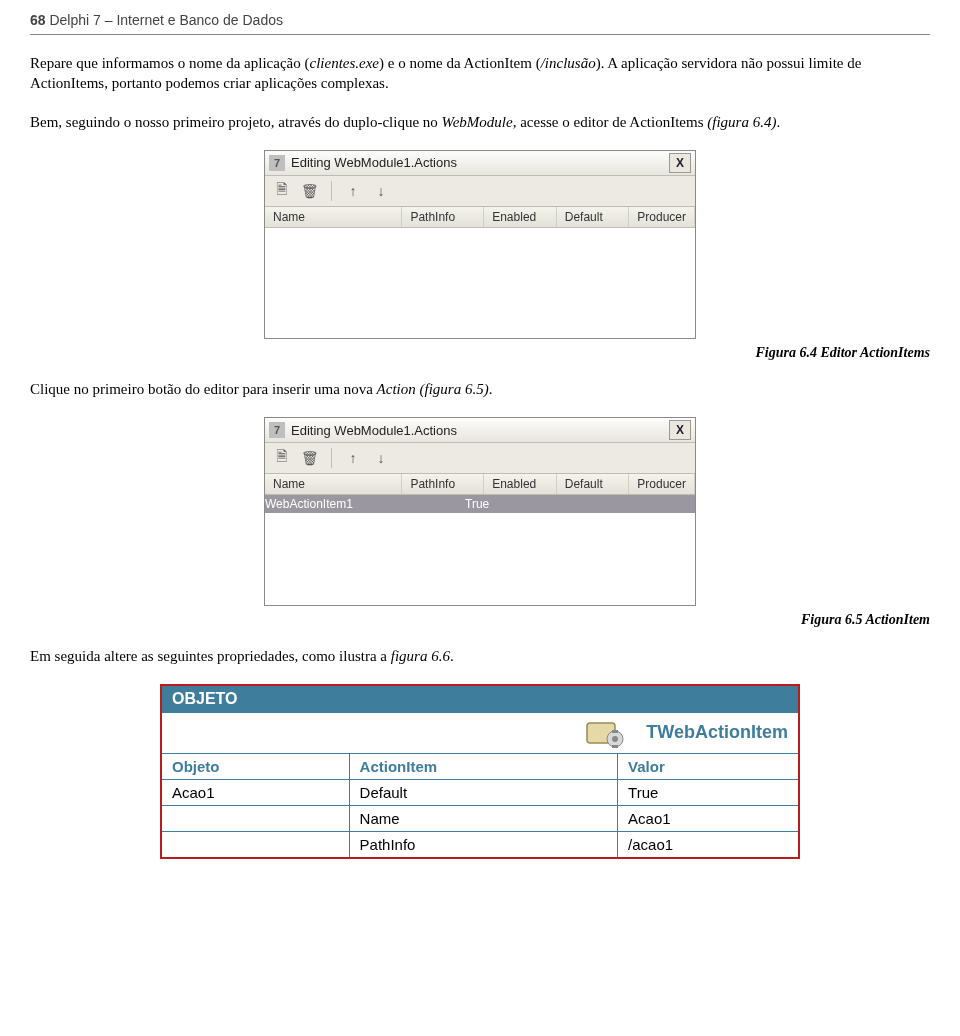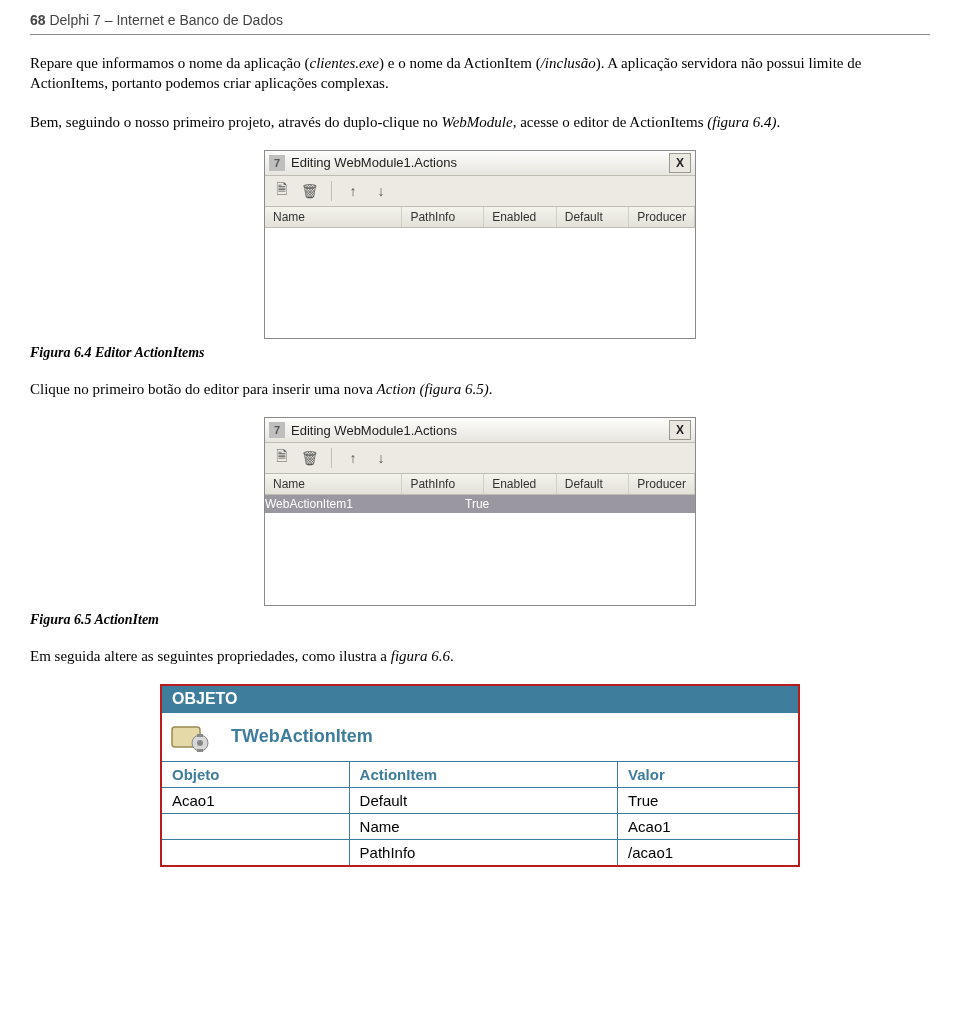--- a/index.html
+++ b/index.html
@@ -16,21 +16,21 @@
     font-size: 14px;
     color: #444;
     border-bottom: 1px solid #888;
     padding-bottom: 6px;
     margin-bottom: 18px;
   }
   .page-header .page-num { font-weight: bold; }
   p.body-text { margin: 10px 0 18px 0; line-height: 1.35; }
   .ital { font-style: italic; }
   .caption {
-    text-align: left;
+    text-align: right;
     font-style: italic;
     font-weight: bold;
     font-size: 14px;
     margin: 6px 0 18px 0;
   }
   .figure-wrap { display: flex; justify-content: center; margin: 10px 0 4px 0; }
   .win {
     width: 430px;
     background: #e4e2db;
     border: 1px solid #8a8a8a;
@@ -127,25 +127,24 @@
     padding: 4px 10px;
     text-align: left;
   }
   .obj-head {
     background: #3f7d9d;
     color: #fff;
     font-weight: bold;
     font-size: 16px;
   }
   .obj-class-row td {
-    text-align: left;
+    text-align: right;
     color: #3f7d9d;
     font-weight: bold;
     font-size: 18px;
-    padding: 8px;
   }
   .obj-icon {
     display: inline-block;
     width: 42px; height: 32px;
     margin-right: 14px;
     vertical-align: middle;
   }
   .col-header { color: #3f7d9d; font-weight: bold; font-size: 15px; }
 </style>
 </head>

